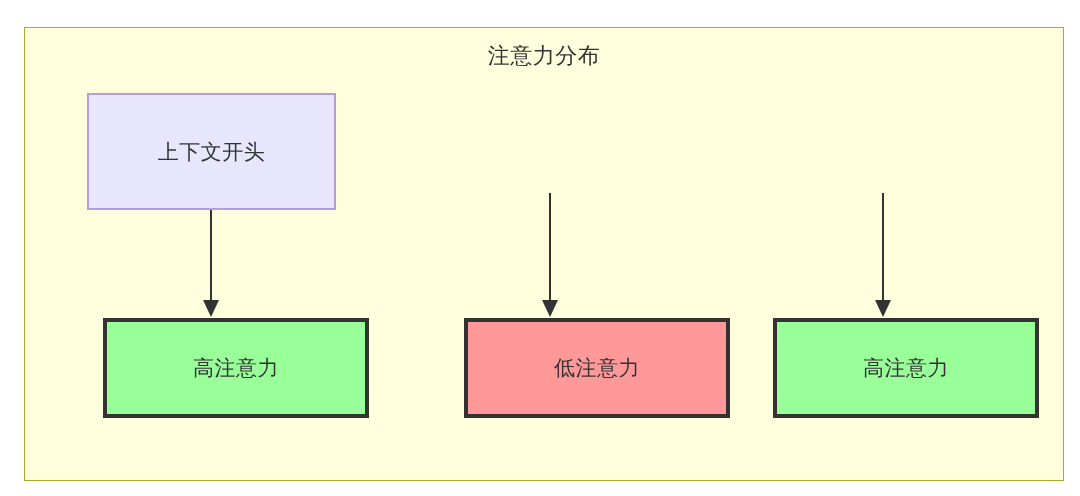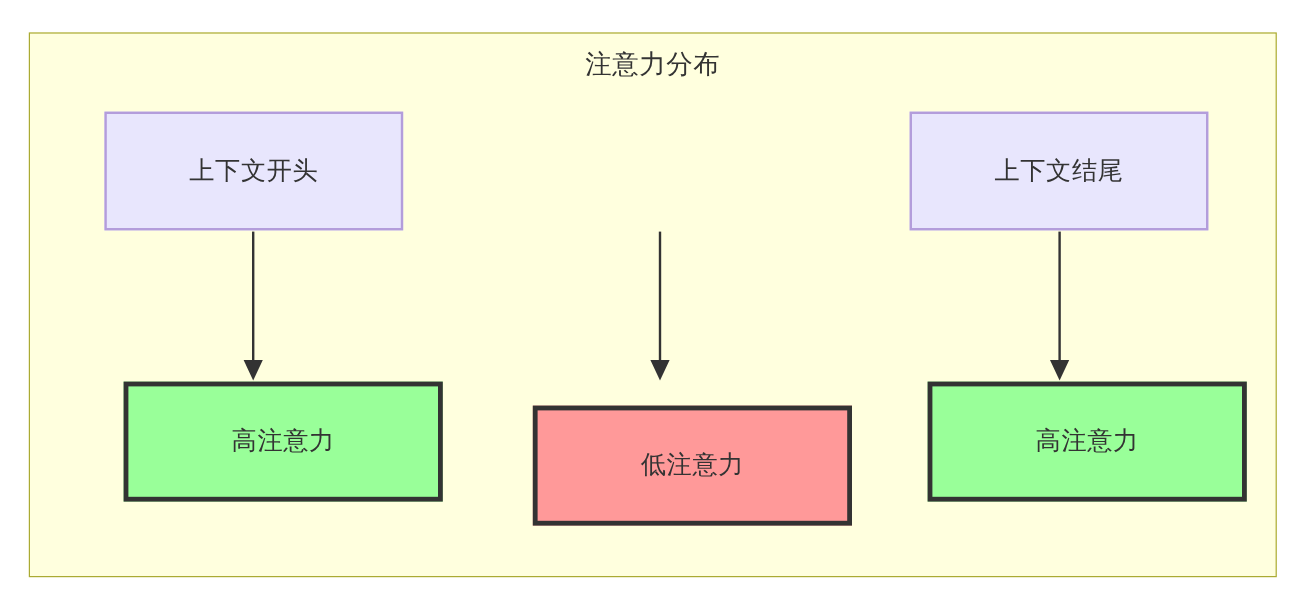--- a/index.html
+++ b/index.html
@@ -36,21 +36,20 @@
     position: absolute;
     left: 0;
     top: 14px;
     width: 100%;
     text-align: center;
     font-size: 22px;
     line-height: 28px;
     color: #333333;
     letter-spacing: 0.5px;
     white-space: nowrap;
-    font-family: Liberation Mono, monospace;
   }
 
   
   .node {
     position: absolute;
     box-sizing: border-box;
     display: flex;
     align-items: center;
     justify-content: center;
     text-align: center;
@@ -62,38 +61,38 @@
     color: #333333;
     letter-spacing: 0.5px;
     white-space: nowrap;
   }
 
   
   .node-context {
     background: #e8e6fd;
     border: 2.2px solid #b39ddb;
     width: 249px;
-    height: 99px;
+    height: 117px;
     top: 93px;
   }
   #node-ctx-start { left: 87px; }
   #node-ctx-middle { left: 420px; }
   #node-ctx-end    { left: 758px; }
 
   
   .node-attention {
     border: 4px solid #333333;
     width: 266px;
     height: 100px;
     top: 318px;
   }
   .node-attention.high { background: #99ff99; }
   .node-attention.low  { background: #ff9999; }
   #node-att-high-1 { left: 103px; }
-  #node-att-low    { left: 444px; margin-top: 20px; }
+  #node-att-low    { left: 464px; }
   #node-att-high-2 { left: 773px; }
 
   
   #edges {
     position: absolute;
     left: 0;
     top: 0;
     width: 1080px;
     height: 496px;
     pointer-events: none;
@@ -129,23 +128,20 @@
       <line class="edge-line" x1="883" y1="193" x2="883" y2="305"></line>
       <polygon class="edge-head" points="883,317 875,300 891,300"></polygon>
     </g>
   </svg>
 
   <div class="node node-context" id="node-ctx-start">
     <span class="node-label">上下文开头</span>
   </div>
 
 
-  <div class="node node-context" id="node-ctx-end">
-    <span class="node-label">上下文结尾</span>
-  </div>
 
   <div class="node node-attention high" id="node-att-high-1">
     <span class="node-label">高注意力</span>
   </div>
 
   <div class="node node-attention low" id="node-att-low">
     <span class="node-label">低注意力</span>
   </div>
 
   <div class="node node-attention high" id="node-att-high-2">

